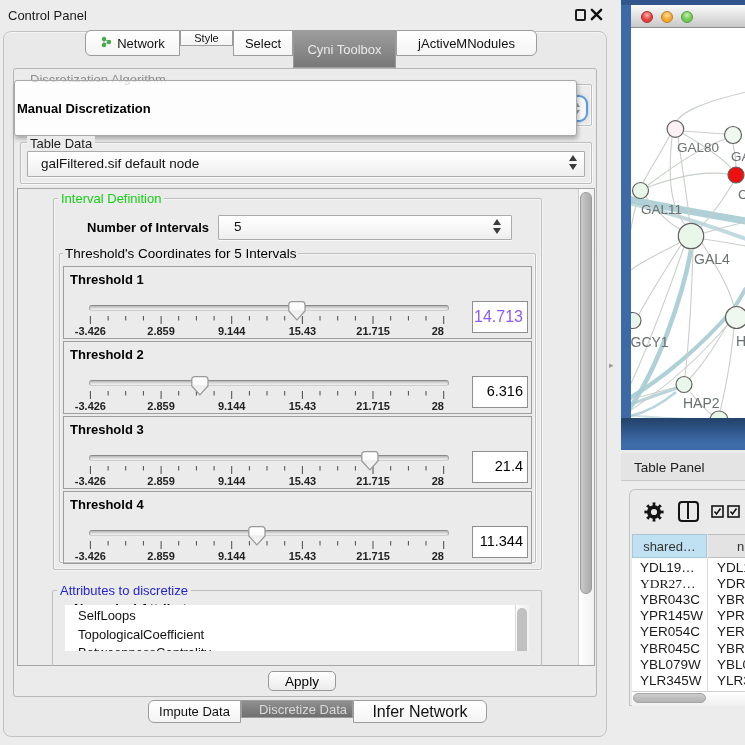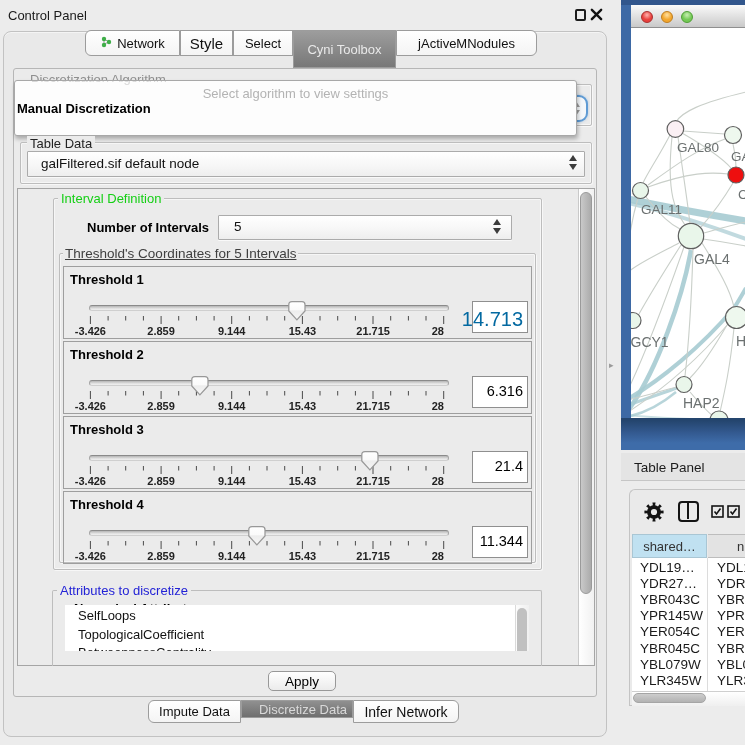--- a/index.html
+++ b/index.html
@@ -20,35 +20,34 @@
 <svg class="abs" style="left:590px;top:8px" width="13" height="13" viewBox="0 0 14 14">
     <path d="M2 2 L12 12 M12 2 L2 12" stroke="#111" stroke-width="2.6" stroke-linecap="round"></path>
   </svg>
 <div class="abs" style="left:3px;top:31px;width:604px;height:706px;background:#e9e9e9;border:1px solid #c2c2c2;border-radius:8px;box-shadow:inset 0 1px 0 #f4f4f4;"></div>
 <div class="abs" style="left:85px;top:30px;width:95px;height:26px;background:linear-gradient(#ffffff,#f4f4f4);color:#111;border-radius:6px 0 0 6px;border:1px solid #9c9c9c;margin-left:0;display:flex;align-items:center;justify-content:center;font-size:13px;"><svg width="13" height="14" viewBox="0 0 13 14" style="margin-right:4px;">
       <path d="M4 3 L9 6 M4 8 L9 6 M4 3 L4 8" stroke="#9a9a9a" stroke-width="1"></path>
       <circle cx="4" cy="3" r="2.2" fill="#3fae49"></circle>
       <circle cx="9" cy="6" r="2.2" fill="#3fae49"></circle>
       <circle cx="4" cy="9" r="2.2" fill="#3fae49"></circle>
     </svg>Network</div>
-<div class="abs" style="left:180px;top:30px;width:53px;height:26px;background:linear-gradient(#ffffff,#f4f4f4);color:#111;border:1px solid #9c9c9c;margin-left:0;display:flex;align-items:center;justify-content:center;font-size:15px;">Style</div>
+<div class="abs" style="left:180px;top:30px;width:53px;height:16px;background:linear-gradient(#ffffff,#f4f4f4);color:#111;border:1px solid #9c9c9c;margin-left:0;display:flex;align-items:center;justify-content:center;font-size:11px;">Style</div>
 <div class="abs" style="left:233px;top:30px;width:60px;height:26px;background:linear-gradient(#ffffff,#f4f4f4);color:#111;border:1px solid #9c9c9c;margin-left:0;display:flex;align-items:center;justify-content:center;font-size:13px;">Select</div>
 <div class="abs" style="left:293px;top:30px;width:103px;height:38px;background:linear-gradient(#9d9d9d,#787878);color:#e9e9e9;border:1px solid #9c9c9c;margin-left:0;display:flex;align-items:center;justify-content:center;font-size:13px;">Cyni Toolbox</div>
 <div class="abs" style="left:396px;top:30px;width:141px;height:26px;background:linear-gradient(#ffffff,#f4f4f4);color:#111;border-radius:0 6px 6px 0;border:1px solid #9c9c9c;margin-left:0;display:flex;align-items:center;justify-content:center;font-size:13px;">jActiveMNodules</div>
 <div class="abs" style="left:13px;top:68px;width:584px;height:629px;background:#ebebeb;border:1px solid #b6b6b6;border-radius:3px;"></div>
 <div class="etched" style="left:20px;top:84px;width:572px;height:42px;"></div>
 <div class="abs" style="left:30px;top:70px;width:170px;height:11px;overflow:hidden;"><span style="font-size:13px;color:#8f8f8f;">Discretization Algorithm</span></div>
 <div class="abs" style="left:470px;top:97px;width:116px;height:23px;border-radius:7px;box-shadow:0 0 0 2px #5f9bd4, 0 0 3px 2px rgba(95,155,212,.45);background:#f4f7fa;"></div>
 <div class="spin" style="left:572px;top:101px;">
     <div class="up" style="border-bottom-color:#9a9a9a;"></div>
     <div class="dn" style="border-top-color:#9a9a9a;"></div>
   </div>
 <div class="abs" style="left:14px;top:80px;width:563px;height:56px;background:#fdfdfd;border:1px solid #a8a8a8;border-radius:3px;box-shadow:1px 3px 4px rgba(0,0,0,.28);overflow:hidden;">
     <div style="position:absolute;left:16px;top:-11px;font-size:13px;color:#d8d8d8;">Discretization Algorithm</div>
-    <div style="position:absolute;left:0;top:5px;width:100%;text-align:center;font-size:13px;color:#b3b3b3;">Select algorithm to view settings</div>
     <div style="position:absolute;left:2px;top:20px;font-size:13px;font-weight:bold;color:#000;">Manual Discretization</div>
   </div>
 <div class="etched" style="left:20px;top:142px;width:572px;height:42px;"></div>
 <div class="grouplabel" style="left:27px;top:136px;color:#222;">Table Data</div>
 <div class="combo abs" style="left:27px;top:151px;width:558px;height:26px;">
     <div class="txt">galFiltered.sif default node</div>
   </div>
 <div class="spin" style="left:569px;top:155px;">
     <div class="up"></div>
     <div class="dn"></div>
@@ -60,21 +59,21 @@
 <div class="grouplabel" style="left:58px;top:191px;color:#15cf15;font-size:13px;">Interval Definition</div>
 <div class="abs" style="left:87px;top:220px;font-size:13px;font-weight:bold;color:#000;">Number of Intervals</div>
 <div class="combo abs" style="left:218px;top:215px;width:294px;height:25px;">
     <div class="txt" style="top:3px;left:15px;">5</div>
   </div>
 <div class="spin" style="left:493px;top:219px;">
     <div class="up"></div>
     <div class="dn"></div>
   </div>
 <div class="etched" style="left:59px;top:253px;width:477px;height:310px;"></div>
-<div class="grouplabel" style="left:63px;top:246px;color:#404040;font-size:13.5px;padding:0 2px;text-decoration:underline;">Threshold's Coordinates for 5 Intervals</div>
+<div class="grouplabel" style="left:63px;top:246px;color:#000000;font-size:13.5px;padding:0 2px;">Threshold's Coordinates for 5 Intervals</div>
 <div class="abs" style="left:63px;top:266px;width:469px;height:73px;border:1px solid #9e9e9e;">
     <div style="position:absolute;left:6px;top:5px;font-size:13px;font-weight:bold;color:#000;">Threshold 1</div>
     <div style="position:absolute;left:25px;top:38px;width:360px;height:6px;border-top:1px solid #8a8a8a;border-bottom:1px solid #cfcfcf;border-left:1px solid #a5a5a5;border-right:1px solid #a5a5a5;border-radius:3px;background:linear-gradient(#b5b5b5,#e6e6e6 70%,#efefef);"></div>
     <svg width="469" height="9" viewBox="0 0 469 9" style="position:absolute;left:0;top:49px;">
       <line x1="26.4" y1="0" x2="26.4" y2="8" class="tickline"></line>
       <line x1="44.1" y1="0" x2="44.1" y2="4.5" class="tickline"></line>
       <line x1="61.7" y1="0" x2="61.7" y2="4.5" class="tickline"></line>
       <line x1="79.4" y1="0" x2="79.4" y2="4.5" class="tickline"></line>
       <line x1="97.1" y1="0" x2="97.1" y2="8" class="tickline"></line>
       <line x1="114.7" y1="0" x2="114.7" y2="4.5" class="tickline"></line>
@@ -105,21 +104,21 @@
         <linearGradient id="thg" x1="0" y1="0" x2="0" y2="1">
           <stop offset="0" stop-color="#ffffff"></stop>
           <stop offset="0.45" stop-color="#fafafa"></stop>
           <stop offset="0.5" stop-color="#ededed"></stop>
           <stop offset="1" stop-color="#f6f6f6"></stop>
         </linearGradient>
       </defs>
       <path d="M4 .7 H14 Q17 .7 17 3.7 V10 L8.9 18.9 L.8 10 V3.7 Q.8 .7 4 .7 Z" fill="url(#thg)" stroke="#989898" stroke-width="1.25"></path>
     </svg>
     <div style="position:absolute;left:408px;top:34px;width:56px;height:32px;background:#fff;border:1px solid #8f8f8f;">
-      <div style="position:absolute;right:4px;top:6px;font-size:20px;color:#0369a1;">14.713</div>
+      <div style="position:absolute;right:4px;top:6px;font-size:16px;color:#8b5cf6;">14.713</div>
     </div>
   </div>
 <div class="abs" style="left:63px;top:341px;width:469px;height:73px;border:1px solid #9e9e9e;">
     <div style="position:absolute;left:6px;top:5px;font-size:13px;font-weight:bold;color:#000;">Threshold 2</div>
     <div style="position:absolute;left:25px;top:38px;width:360px;height:6px;border-top:1px solid #8a8a8a;border-bottom:1px solid #cfcfcf;border-left:1px solid #a5a5a5;border-right:1px solid #a5a5a5;border-radius:3px;background:linear-gradient(#b5b5b5,#e6e6e6 70%,#efefef);"></div>
     <svg width="469" height="9" viewBox="0 0 469 9" style="position:absolute;left:0;top:49px;">
       <line x1="26.4" y1="0" x2="26.4" y2="8" class="tickline"></line>
       <line x1="44.1" y1="0" x2="44.1" y2="4.5" class="tickline"></line>
       <line x1="61.7" y1="0" x2="61.7" y2="4.5" class="tickline"></line>
       <line x1="79.4" y1="0" x2="79.4" y2="4.5" class="tickline"></line>
@@ -262,21 +261,21 @@
 <div class="abs" style="left:65px;top:605px;width:464px;height:46px;background:#ffffff;overflow:hidden;">
     <div style="position:absolute;left:13px;top:3px;font-size:13px;color:#111;">SelfLoops</div>
     <div style="position:absolute;left:13px;top:21.5px;font-size:13px;color:#111;">TopologicalCoefficient</div>
     <div style="position:absolute;left:13px;top:40px;font-size:13px;color:#111;">BetweennessCentrality</div>
     <div style="position:absolute;right:0;top:0;width:14px;height:46px;border-left:1px solid #dadada;background:linear-gradient(to right,#fcfcfc,#f0f0f0);"></div>
     <div style="position:absolute;right:2px;top:3px;width:10px;height:60px;background:#c0c0c0;border-radius:5px;"></div>
   </div>
 <div class="abs" style="left:268px;top:671px;width:68px;height:20px;border:1px solid #989898;border-radius:5px;background:linear-gradient(#ffffff,#ebebeb);display:flex;align-items:center;justify-content:center;font-size:13.5px;color:#000;">Apply</div>
 <div class="abs" style="left:148px;top:700px;width:93px;height:23px;background:linear-gradient(#ffffff,#f4f4f4);color:#111;border-radius:6px 0 0 6px;border:1px solid #9c9c9c;display:flex;align-items:center;justify-content:center;font-size:13px;">Impute Data</div>
 <div class="abs" style="left:241px;top:700px;width:112px;height:18px;background:linear-gradient(#909090,#6f6f6f);color:#d9d9d9;border:1px solid #9c9c9c;display:flex;align-items:center;justify-content:center;font-size:13px;padding-left:12px;">Discretize Data</div>
-<div class="abs" style="left:353px;top:700px;width:106px;height:23px;background:linear-gradient(#ffffff,#f4f4f4);color:#111;border-radius:0 6px 6px 0;border:1px solid #9c9c9c;display:flex;align-items:center;justify-content:center;font-size:14px;">Infer Network</div>
+<div class="abs" style="left:353px;top:700px;width:134px;height:23px;background:linear-gradient(#ffffff,#f4f4f4);color:#111;border-radius:0 6px 6px 0;border:1px solid #9c9c9c;display:flex;align-items:center;justify-content:center;font-size:16px;">Infer Network</div>
 <div class="abs" style="left:609px;top:360px;font-size:9px;color:#999;">▸</div>
 <div class="abs" style="left:621px;top:0;width:124px;height:450px;background:#3d69a5;"></div>
 <div class="abs" style="left:621px;top:0;width:124px;height:5px;background:#31568c;"></div>
 <div class="abs" style="left:631px;top:5px;width:114px;height:23px;background:linear-gradient(#fafafa,#c9c9c9);border-bottom:1px solid #8f8f8f;"></div>
 <div class="abs" style="left:641px;top:10.5px;width:12px;height:12px;border-radius:50%;background:radial-gradient(circle at 50% 30%, #ffb2ae 0%, #e8403c 55%, #e8403c);border:1px solid #a82e2e;"></div>
 <div class="abs" style="left:661px;top:10.5px;width:12px;height:12px;border-radius:50%;background:radial-gradient(circle at 50% 30%, #ffe0a0 0%, #f2a62d 55%, #f2a62d);border:1px solid #bf7d1e;"></div>
 <div class="abs" style="left:681px;top:10.5px;width:12px;height:12px;border-radius:50%;background:radial-gradient(circle at 50% 30%, #c8eeb2 0%, #74c955 55%, #74c955);border:1px solid #4e9e35;"></div>
 <svg class="abs" style="left:631px;top:28px;" width="114" height="390" viewBox="631 28 114 390">
     <rect x="631" y="28" width="114" height="390" fill="#ffffff"></rect>
     <path d="M628,199 C670,208 710,215 746,221" fill="none" stroke="#a6cbd1" stroke-width="7" opacity="0.9"></path>
@@ -349,21 +348,21 @@
     <rect x="1" y="1" width="11" height="11" fill="none" stroke="#141414" stroke-width="1.6"></rect>
     <path d="M3.5 6.5 L5.5 9 L9.5 3.5" fill="none" stroke="#141414" stroke-width="1.6"></path>
   </svg>
 <div class="abs" style="left:632px;top:534px;width:75px;height:24px;background:#c0e1f1;border:1px solid #a9c6d4;display:flex;align-items:center;justify-content:center;font-size:13px;color:#333;">shared…</div>
 <div class="abs" style="left:708px;top:534px;width:37px;height:24px;background:#e3e3e3;border-top:1px solid #bdbdbd;border-bottom:1px solid #bdbdbd;">
     <div style="position:absolute;left:29px;top:4px;font-size:13px;color:#333;">n</div>
   </div>
 <div class="abs" style="left:632px;top:558px;width:113px;height:133px;background:#ffffff;overflow:hidden;">
     <div style="position:absolute;left:8px;top:2.0px;font-size:13.5px;color:#1a1a1a;">YDL19…</div>
     <div style="position:absolute;left:85px;top:2.0px;font-size:13.5px;color:#1a1a1a;white-space:nowrap;">YDL194W</div>
-    <div style="position:absolute;left:8px;top:18.1px;font-size:13.5px;color:#1a1a1a;">YDR27…</div>
+    <div style="position:absolute;left:8px;top:18.1px;font-size:13.5px;color:#1a1a1a;font-family:Liberation Serif, serif;">YDR27…</div>
     <div style="position:absolute;left:85px;top:18.1px;font-size:13.5px;color:#1a1a1a;white-space:nowrap;">YDR277C</div>
     <div style="position:absolute;left:8px;top:34.2px;font-size:13.5px;color:#1a1a1a;">YBR043C</div>
     <div style="position:absolute;left:85px;top:34.2px;font-size:13.5px;color:#1a1a1a;white-space:nowrap;">YBR043C</div>
     <div style="position:absolute;left:8px;top:50.3px;font-size:13.5px;color:#1a1a1a;">YPR145W</div>
     <div style="position:absolute;left:85px;top:50.3px;font-size:13.5px;color:#1a1a1a;white-space:nowrap;">YPR145W</div>
     <div style="position:absolute;left:8px;top:66.4px;font-size:13.5px;color:#1a1a1a;">YER054C</div>
     <div style="position:absolute;left:85px;top:66.4px;font-size:13.5px;color:#1a1a1a;white-space:nowrap;">YER054C</div>
     <div style="position:absolute;left:8px;top:82.5px;font-size:13.5px;color:#1a1a1a;">YBR045C</div>
     <div style="position:absolute;left:85px;top:82.5px;font-size:13.5px;color:#1a1a1a;white-space:nowrap;">YBR045C</div>
     <div style="position:absolute;left:8px;top:98.6px;font-size:13.5px;color:#1a1a1a;">YBL079W</div>

